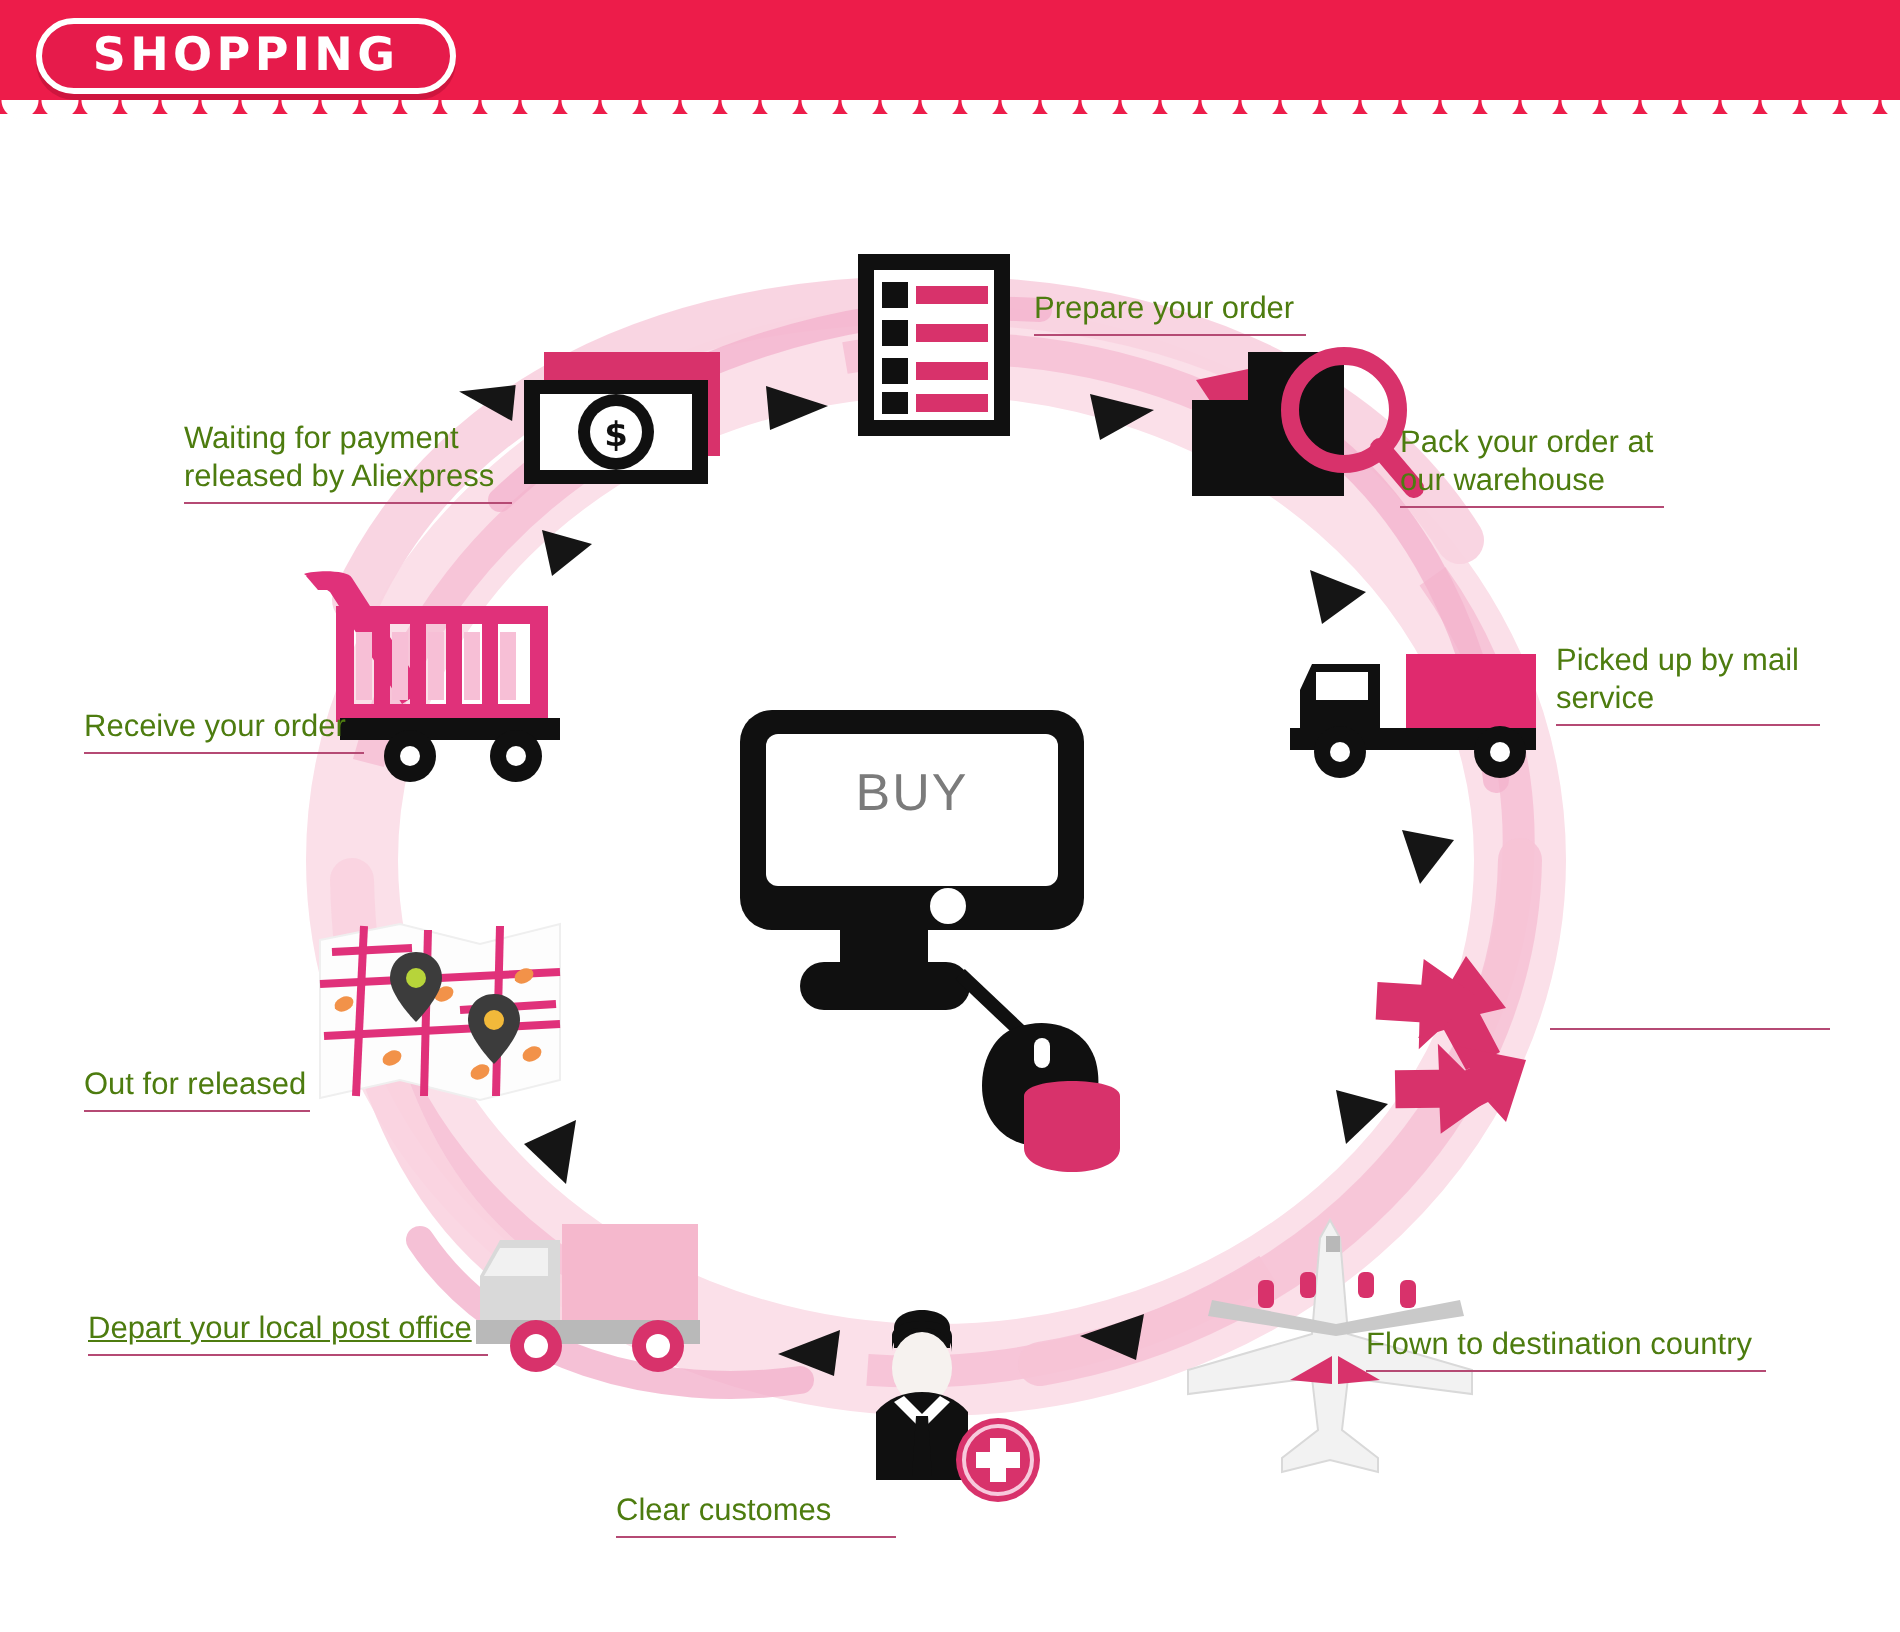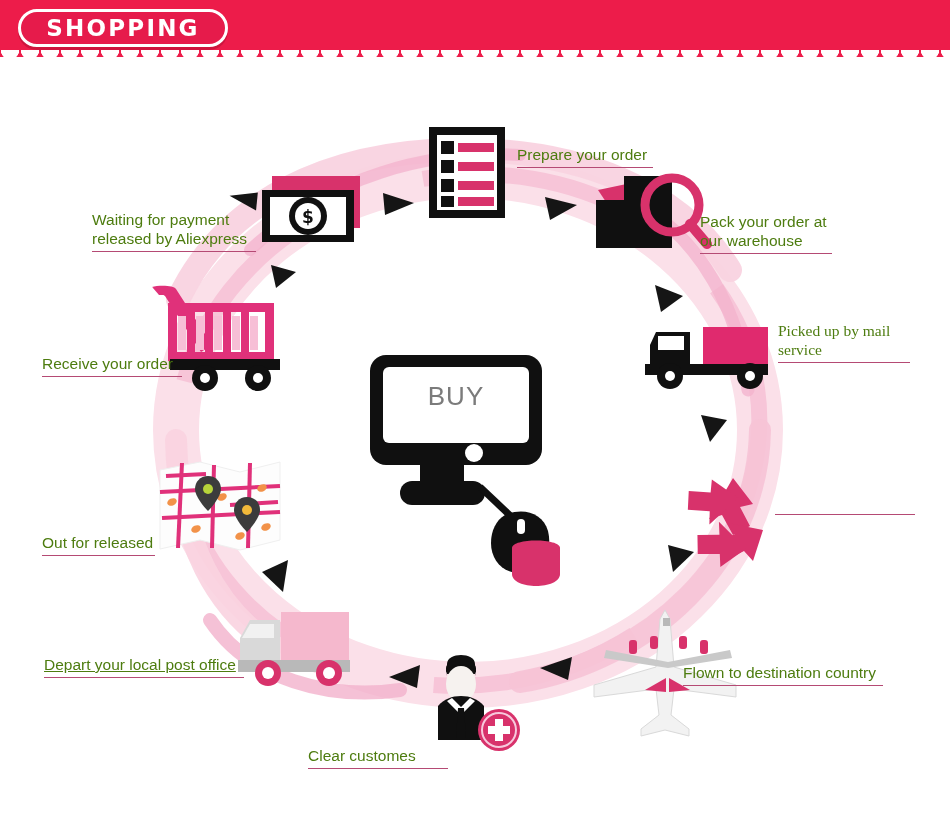--- a/index.html
+++ b/index.html
@@ -244,21 +244,21 @@
     <span>Prepare your order</span>
     <span class="ul" style="width:136px;"></span>
   </div>
 
   <div class="label" style="left:700px; top:193px;">
     <span>Pack your order at
 our warehouse</span>
     <span class="ul" style="width:132px;"></span>
   </div>
 
-  <div class="label" style="left:778px; top:302px;font-family:Liberation Serif, serif;">
+  <div class="label" style="left:778px; top:302px;">
     <span>Picked up by mail
 service</span>
     <span class="ul" style="width:132px;"></span>
   </div>
 
   <div class="label" style="left:775px; top:492px;">
     <span class="ul" style="width:140px;"></span>
   </div>
 
   <div class="label" style="left:683px; top:644px;">

